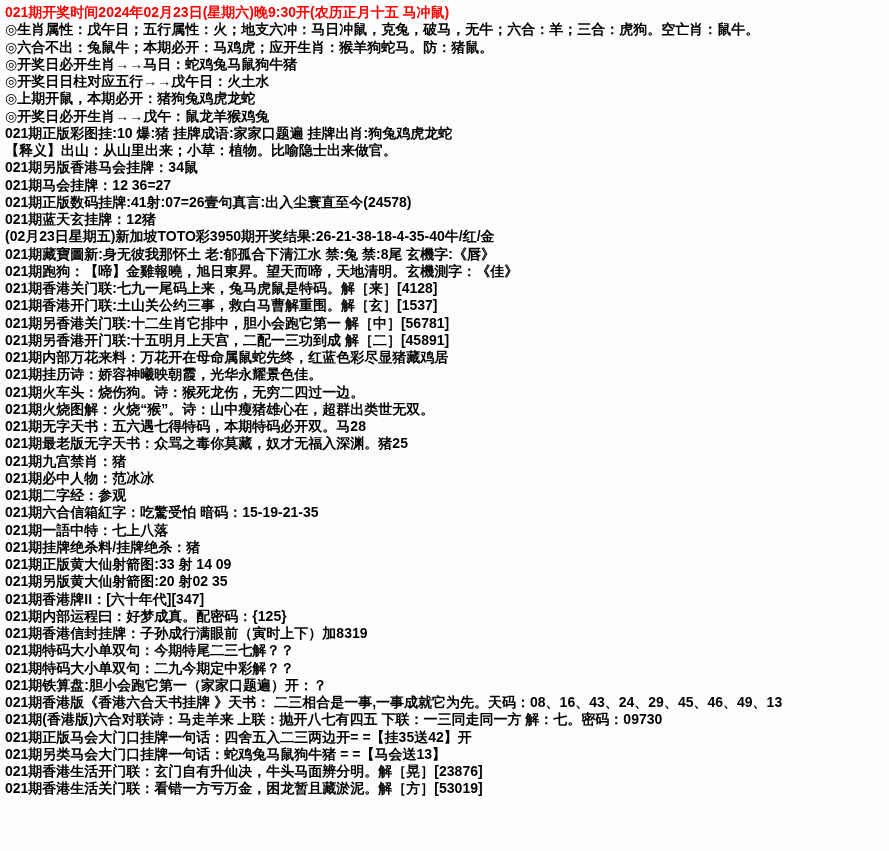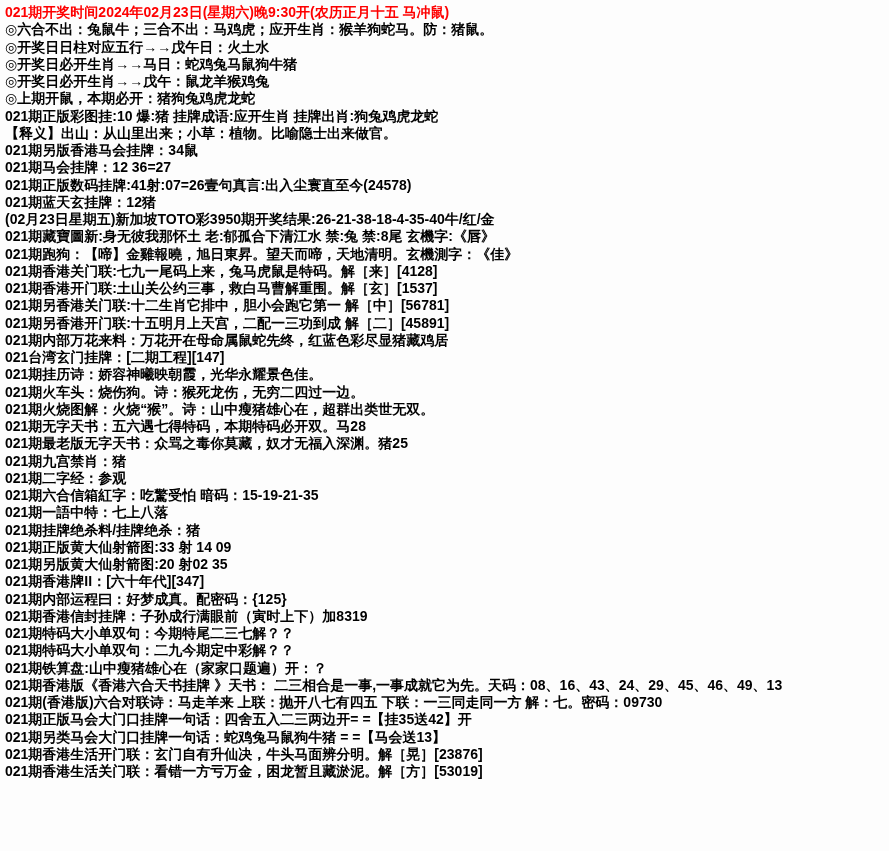--- a/index.html
+++ b/index.html
@@ -28,58 +28,59 @@
   .line.red {
     color: #fe0000;
   }
 </style>
 </head>
 <body>
 
 <div class="page">
   <div id="lines-container">
       <div class="line red">021期开奖时间2024年02月23日(星期六)晚9:30开(农历正月十五 马冲鼠)</div>
-      <div class="line">◎六合不出：兔鼠牛；三合不出：马鸡虎；应开生肖：猴羊狗蛇马。防：猪鼠。</div>
+      <div class="line">◎生肖属性：戊午日；五行属性：火；地支六冲：马日冲鼠，克兔，破马，无牛；六合：羊；三合：虎狗。空亡肖：鼠牛。</div>
+      <div class="line">◎六合不出：兔鼠牛；本期必开：马鸡虎；应开生肖：猴羊狗蛇马。防：猪鼠。</div>
+      <div class="line">◎开奖日必开生肖→→马日：蛇鸡兔马鼠狗牛猪</div>
       <div class="line">◎开奖日日柱对应五行→→戊午日：火土水</div>
-      <div class="line">◎开奖日必开生肖→→马日：蛇鸡兔马鼠狗牛猪</div>
+      <div class="line">◎上期开鼠，本期必开：猪狗兔鸡虎龙蛇</div>
       <div class="line">◎开奖日必开生肖→→戊午：鼠龙羊猴鸡兔</div>
-      <div class="line">◎上期开鼠，本期必开：猪狗兔鸡虎龙蛇</div>
-      <div class="line">021期正版彩图挂:10 爆:猪 挂牌成语:应开生肖 挂牌出肖:狗兔鸡虎龙蛇</div>
+      <div class="line">021期正版彩图挂:10 爆:猪 挂牌成语:家家口题遍 挂牌出肖:狗兔鸡虎龙蛇</div>
       <div class="line">【释义】出山：从山里出来；小草：植物。比喻隐士出来做官。</div>
       <div class="line">021期另版香港马会挂牌：34鼠</div>
       <div class="line">021期马会挂牌：12 36=27</div>
       <div class="line">021期正版数码挂牌:41射:07=26壹句真言:出入尘寰直至今(24578)</div>
       <div class="line">021期蓝天玄挂牌：12猪</div>
       <div class="line">(02月23日星期五)新加坡TOTO彩3950期开奖结果:26-21-38-18-4-35-40牛/红/金</div>
       <div class="line">021期藏寶圖新:身无彼我那怀土 老:郁孤合下清江水 禁:兔 禁:8尾 玄機字:《唇》</div>
       <div class="line">021期跑狗：【啼】金雞報曉，旭日東昇。望天而啼，天地清明。玄機測字：《佳》</div>
       <div class="line">021期香港关门联:七九一尾码上来，兔马虎鼠是特码。解［来］[4128]</div>
       <div class="line">021期香港开门联:土山关公约三事，救白马曹解重围。解［玄］[1537]</div>
       <div class="line">021期另香港关门联:十二生肖它排中，胆小会跑它第一 解［中］[56781]</div>
       <div class="line">021期另香港开门联:十五明月上天宫，二配一三功到成 解［二］[45891]</div>
       <div class="line">021期内部万花来料：万花开在母命属鼠蛇先终，红蓝色彩尽显猪藏鸡居</div>
-      <div class="line">021台湾玄门挂牌：[二期工程][147]</div>
       <div class="line">021期挂历诗：娇容神曦映朝霞，光华永耀景色佳。</div>
       <div class="line">021期火车头：烧伤狗。诗：猴死龙伤，无穷二四过一边。</div>
       <div class="line">021期火烧图解：火烧“猴”。诗：山中瘦猪雄心在，超群出类世无双。</div>
       <div class="line">021期无字天书：五六遇七得特码，本期特码必开双。马28</div>
       <div class="line">021期最老版无字天书：众骂之毒你莫藏，奴才无福入深渊。猪25</div>
       <div class="line">021期九宫禁肖：猪</div>
+      <div class="line">021期必中人物：范冰冰</div>
       <div class="line">021期二字经：参观</div>
       <div class="line">021期六合信箱紅字：吃驚受怕 暗码：15-19-21-35</div>
       <div class="line">021期一語中特：七上八落</div>
       <div class="line">021期挂牌绝杀料/挂牌绝杀：猪</div>
       <div class="line">021期正版黄大仙射箭图:33 射 14 09</div>
       <div class="line">021期另版黄大仙射箭图:20 射02 35</div>
       <div class="line">021期香港牌II：[六十年代][347]</div>
       <div class="line">021期内部运程曰：好梦成真。配密码：{125}</div>
       <div class="line">021期香港信封挂牌：子孙成行满眼前（寅时上下）加8319</div>
       <div class="line">021期特码大小单双句：今期特尾二三七解？？</div>
       <div class="line">021期特码大小单双句：二九今期定中彩解？？</div>
-      <div class="line">021期铁算盘:山中瘦猪雄心在（家家口题遍）开：？</div>
+      <div class="line">021期铁算盘:胆小会跑它第一（家家口题遍）开：？</div>
       <div class="line">021期香港版《香港六合天书挂牌 》天书： 二三相合是一事,一事成就它为先。天码：08、16、43、24、29、45、46、49、13</div>
       <div class="line">021期(香港版)六合对联诗：马走羊来 上联：抛开八七有四五 下联：一三同走同一方 解：七。密码：09730</div>
       <div class="line">021期正版马会大门口挂牌一句话：四舍五入二三两边开= =【挂35送42】开</div>
       <div class="line">021期另类马会大门口挂牌一句话：蛇鸡兔马鼠狗牛猪 = =【马会送13】</div>
       <div class="line">021期香港生活开门联：玄门自有升仙决，牛头马面辨分明。解［晃］[23876]</div>
       <div class="line">021期香港生活关门联：看错一方亏万金，困龙暂且藏淤泥。解［方］[53019]</div>
     </div>
 </div>
 
 </body></html>

